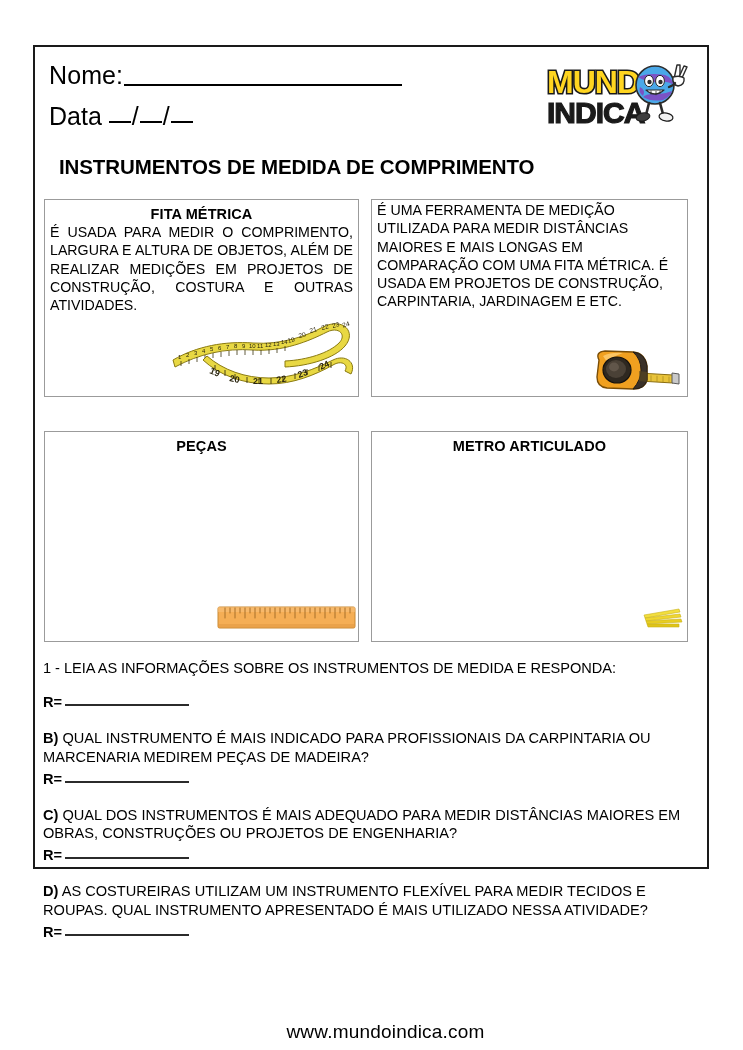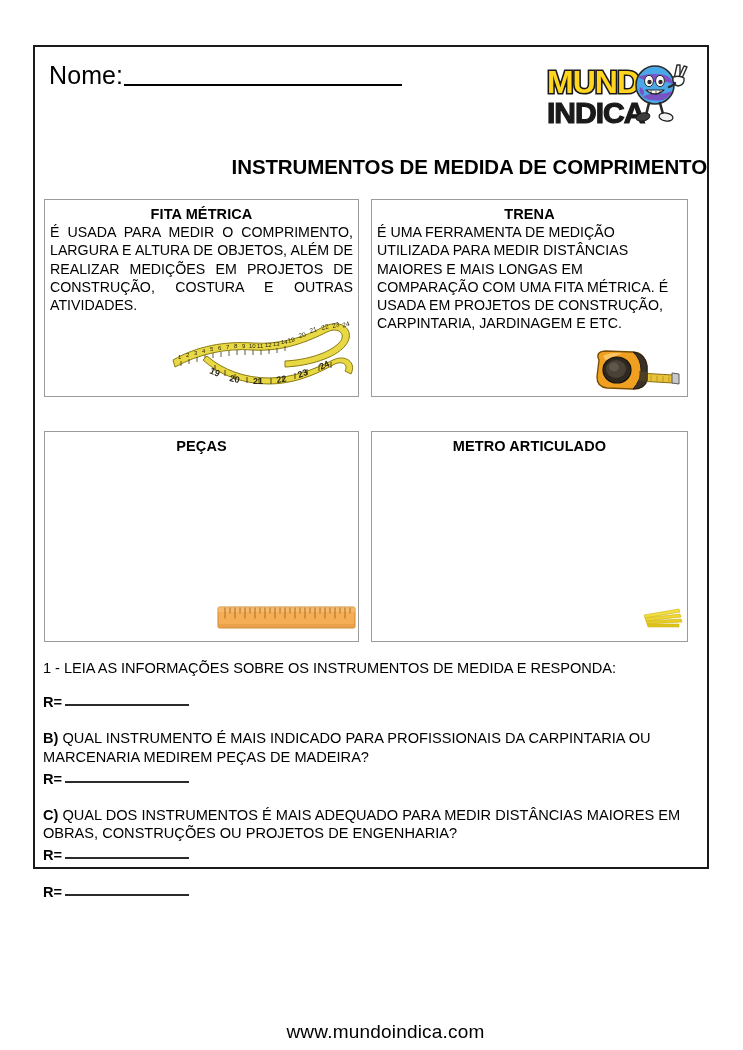--- a/index.html
+++ b/index.html
@@ -37,21 +37,21 @@
     display:inline-block;border-bottom:2px solid #000;
     width:22px;height:13px;vertical-align:2px;
   }
   .slash{display:inline-block;padding:0 1px;}
   
   .logo{position:absolute;right:6px;top:2px;width:148px;height:80px;}
   .logo svg{display:block;}
   
   .title{
     position:absolute;left:0;right:0;top:108px;
-    text-align:right;
+    text-align:left;
     font-size:20.5px;font-weight:bold;
     letter-spacing:-.1px;
     padding-left:24px;
   }
   
   .boxes{position:absolute;left:9px;top:152px;width:658px;}
   .brow{display:flex;gap:12px;}
   .brow.second{margin-top:34px;}
   .box{
     border:1px solid #9b9b9b;
@@ -103,20 +103,24 @@
 <body>
 
 <div class="page">
 
   <div class="hdr">
 
     <div class="nome-row">
       <span>Nome:</span><span class="nome-line"></span>
     </div>
 
+    <div class="data-row">
+      <span>Data</span>
+      <span class="dash"></span><span class="slash">/</span><span class="dash"></span><span class="slash">/</span><span class="dash"></span>
+    </div>
 
     <div class="logo">
       <svg viewBox="0 0 148 80" xmlns="http://www.w3.org/2000/svg">
 
         <text x="4" y="34" font-family="Liberation Sans, sans-serif" font-size="32" font-weight="bold" fill="#FFD520" stroke="#1a1a1a" stroke-width="3.2" paint-order="stroke" letter-spacing="-1">MUND</text>
 
         <text x="4" y="64" font-family="Liberation Sans, sans-serif" font-size="30" font-weight="bold" fill="#1a1a1a" stroke="#1a1a1a" stroke-width="1.2" paint-order="stroke" letter-spacing="-1">INDICA</text>
 
         <g>
           <circle cx="112" cy="26" r="19" fill="#4AA8E8" stroke="#2b2b2b" stroke-width="1.6"></circle>
@@ -234,21 +238,20 @@
                 <text x="110" y="65" transform="rotate(-10 110 65)">22</text>
                 <text x="132" y="60" transform="rotate(-20 132 60)">23</text>
                 <text x="154" y="52" transform="rotate(-25 154 52)">24</text>
               </g>
             </g>
           </svg>
         </div>
       </div>
 
       <div class="box b2">
-        <div class="bx-title">TRENA</div>
         <div class="bx-body">É UMA FERRAMENTA DE MEDIÇÃO UTILIZADA PARA MEDIR DISTÂNCIAS MAIORES E MAIS LONGAS EM COMPARAÇÃO COM UMA FITA MÉTRICA. É USADA EM PROJETOS DE CONSTRUÇÃO, CARPINTARIA, JARDINAGEM E ETC.</div>
         <div class="art trena">
           <svg viewBox="0 0 92 48" xmlns="http://www.w3.org/2000/svg">
 
             <path d="M50 27 L84 29 L84 37 L50 35 Z" fill="#E8C33A" stroke="#8a6d10" stroke-width="1"></path>
             <g stroke="#a8881c" stroke-width=".7">
               <line x1="56" y1="29" x2="56" y2="35"></line>
                 <line x1="62" y1="29.4" x2="62" y2="35.4"></line>
               <line x1="68" y1="29.8" x2="68" y2="35.8"></line>
                 <line x1="74" y1="30.2" x2="74" y2="36.2"></line>
@@ -354,20 +357,23 @@
     <div class="q-block">
       <div class="q-text">
         <b>C)</b><span> QUAL DOS INSTRUMENTOS É MAIS ADEQUADO PARA MEDIR DISTÂNCIAS MAIORES EM OBRAS, CONSTRUÇÕES OU PROJETOS DE ENGENHARIA?</span>
       </div>
       <div class="ans">
         <span>R=</span><span class="ans-line"></span>
       </div>
     </div>
 
     <div class="q-block">
+      <div class="q-text">
+        <b>D)</b><span> AS COSTUREIRAS UTILIZAM UM INSTRUMENTO FLEXÍVEL PARA MEDIR TECIDOS E ROUPAS. QUAL INSTRUMENTO APRESENTADO É MAIS UTILIZADO NESSA ATIVIDADE?</span>
+      </div>
       <div class="ans">
         <span>R=</span><span class="ans-line"></span>
       </div>
     </div>
 
   </div>
 </div>
 
 <div class="footer">www.mundoindica.com</div>
 

